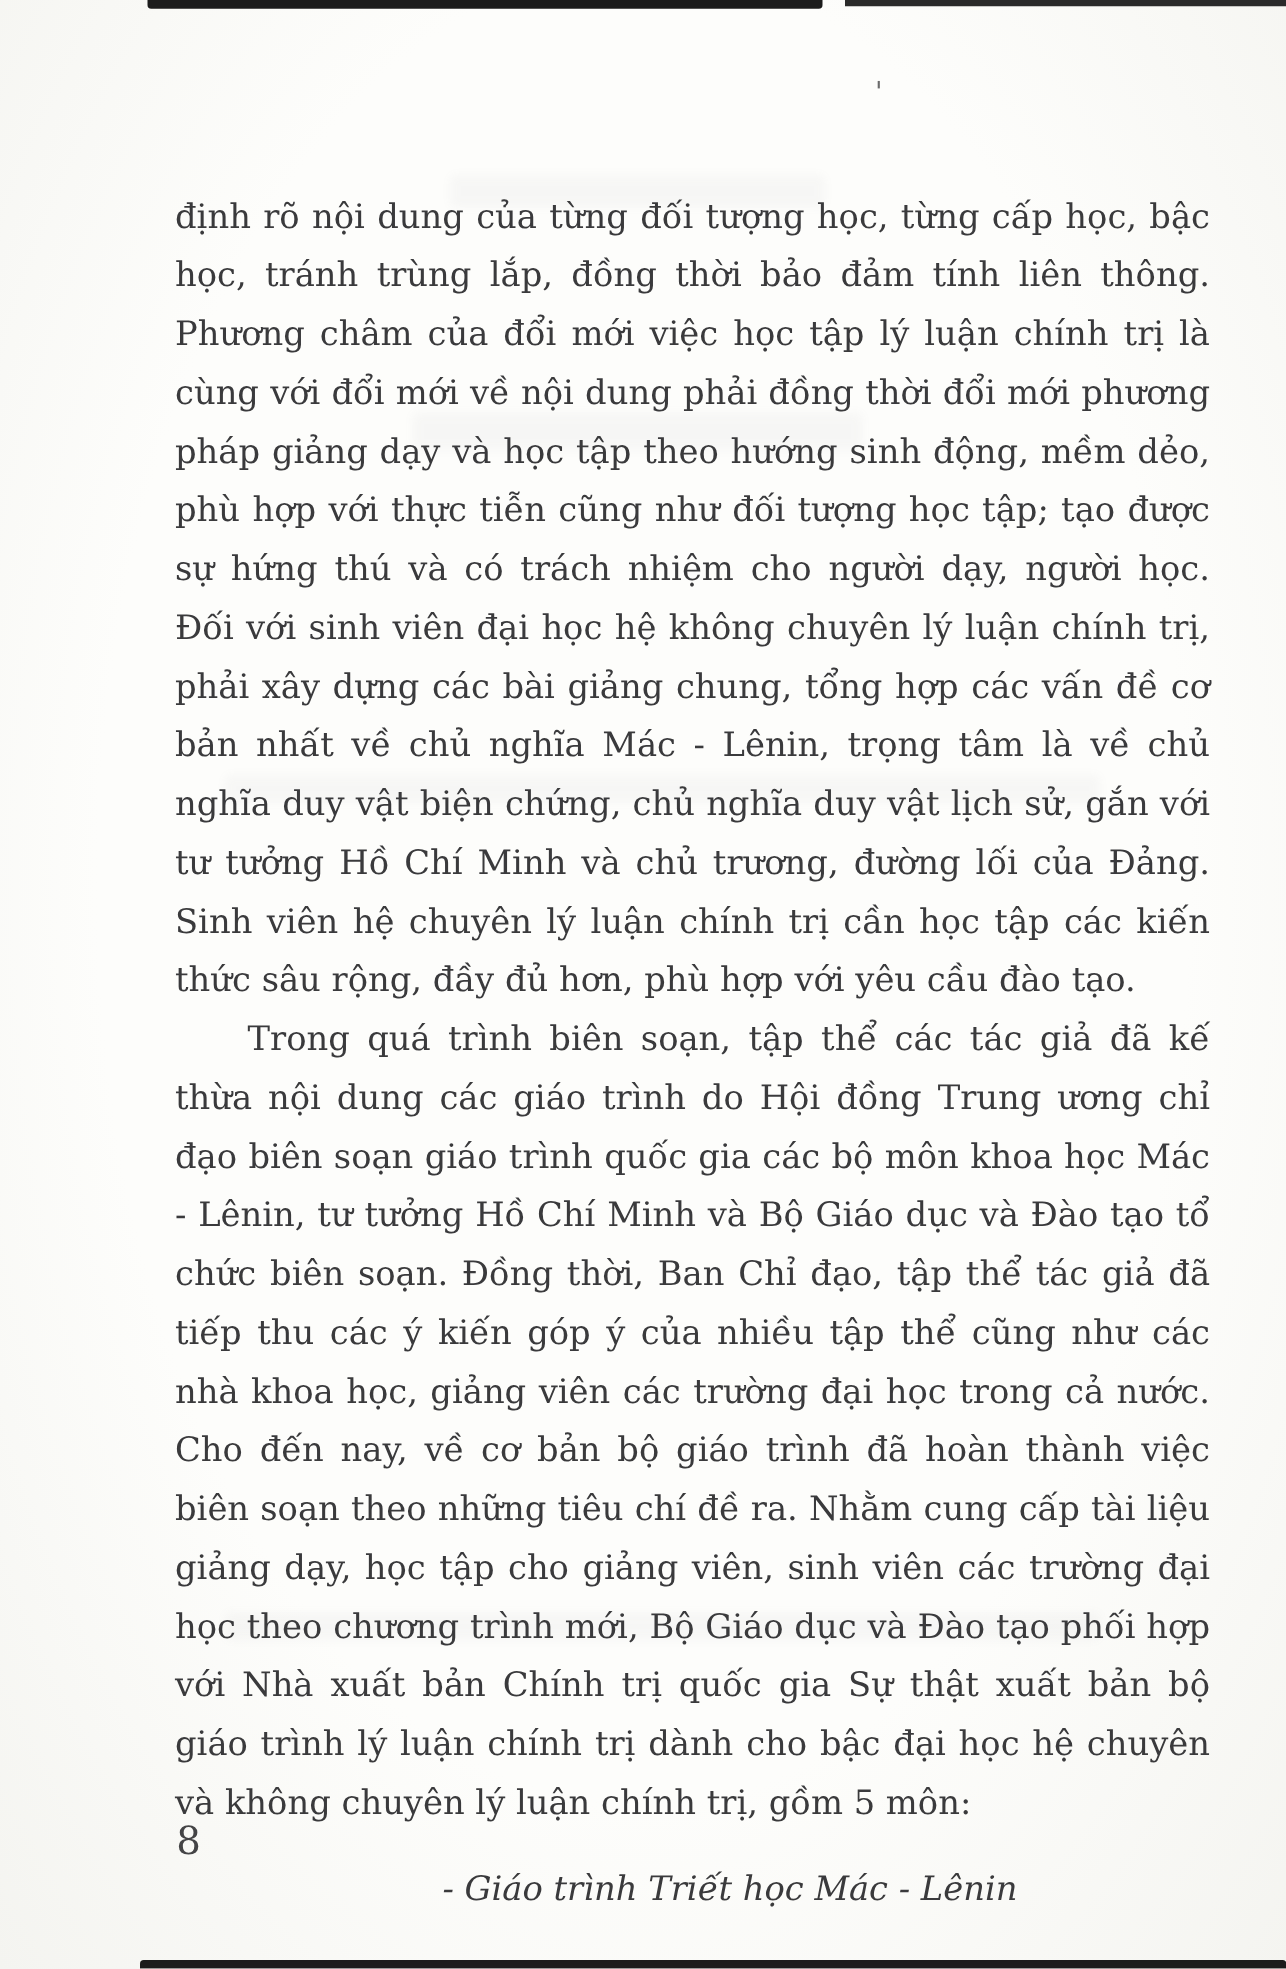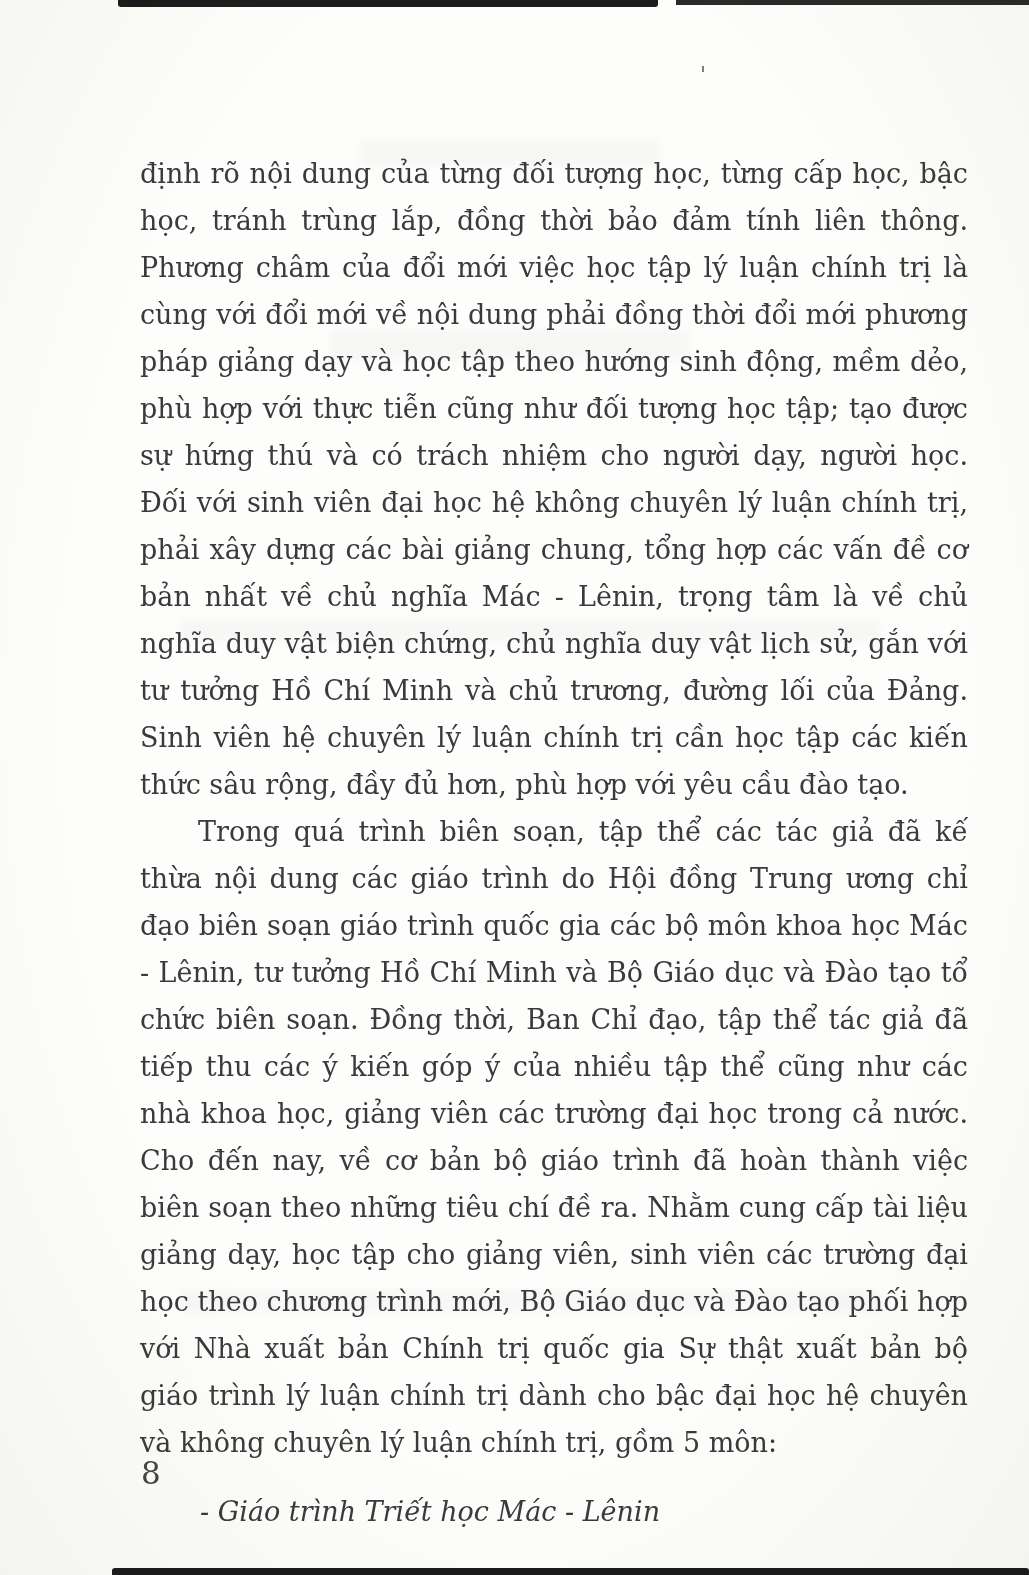--- a/index.html
+++ b/index.html
@@ -61,21 +61,21 @@
     margin: 0;
     text-indent: 0;
   }
   .para.indented {
     text-indent: 58px;
   }
   .list-item {
     margin: 17px 0 0 0;
     padding-left: 60px;
     font-style: italic;
-    text-align: left;
+    text-align: center;
   }
   .list-item.first {
     margin-top: 22px;
   }
   .page-number {
     position: absolute;
     left: 141px;
     top: 1450px;
     font-size: 31px;
     line-height: 47px;

